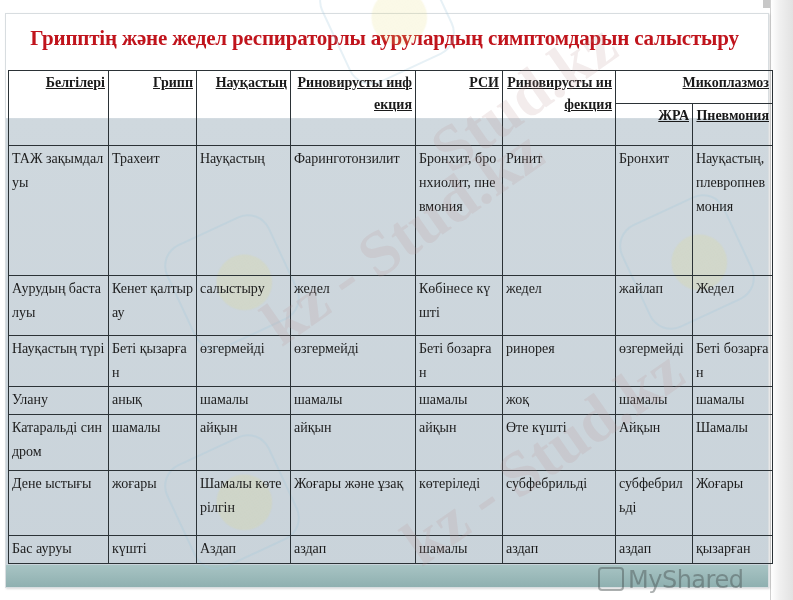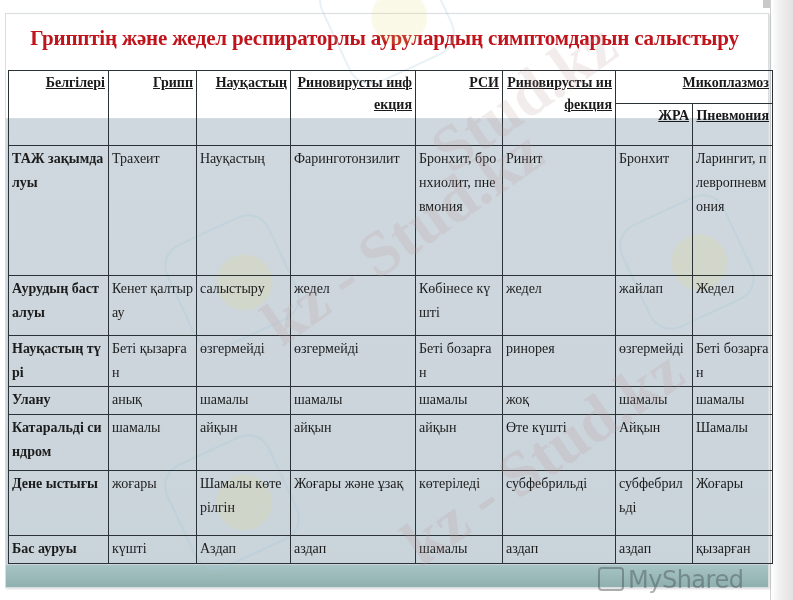--- a/index.html
+++ b/index.html
@@ -37,21 +37,21 @@
     border:1.2px solid #2b3236; vertical-align:top; padding:1px 3px;
     font-size:14px; line-height:24px; color:#1c1c1c; overflow:hidden;
     word-break:break-all;
   }
   table.grid th {
     font-weight:bold; text-align:right; background:transparent; color:#1a1a1a;
     line-height:22px;
     text-decoration:underline;
   }
   th.sub { line-height:22px; padding-top:3px; }
-  td.rowhead { color:#2f7bbf; font-weight:bold;margin-left:13px; }
+  td.rowhead { color:#2f7bbf; font-weight:normal;margin-left:13px; }
   td.faded { color:#5a5a5a; }
   .wm {
     position:absolute; color:rgba(190,150,150,0.18); font-size:64px; font-weight:bold;
     transform:rotate(-35deg); pointer-events:none; font-family:"Liberation Serif", serif;
     white-space:nowrap;
   }
   .logo-wm {
     position:absolute; width:110px; height:110px; border-radius:24px;
     border:2px solid rgba(160,200,220,0.25); transform:rotate(-25deg);
     background:radial-gradient(circle at 60% 55%, rgba(230,220,120,0.18) 0 30%, rgba(255,255,255,0) 32%);
@@ -110,21 +110,21 @@
   </tr>
 
   <tr style="height:130px">
     <td class="rowhead">ТАЖ зақымдалуы</td>
     <td>Трахеит</td>
     <td class="faded">Науқастың</td>
     <td>Фаринготонзилит</td>
     <td>Бронхит, бронхиолит, пневмония</td>
     <td>Ринит</td>
     <td>Бронхит</td>
-    <td>Ларингит, плевропневмония</td>
+    <td>Науқастың, плевропневмония</td>
   </tr>
   <tr style="height:60px">
     <td class="rowhead">Аурудың басталуы</td>
     <td>Кенет қалтырау</td>
     <td>салыстыру</td>
     <td>жедел</td>
     <td>Көбінесе күшті</td>
     <td>жедел</td>
     <td>жайлап</td>
     <td>Жедел</td>

